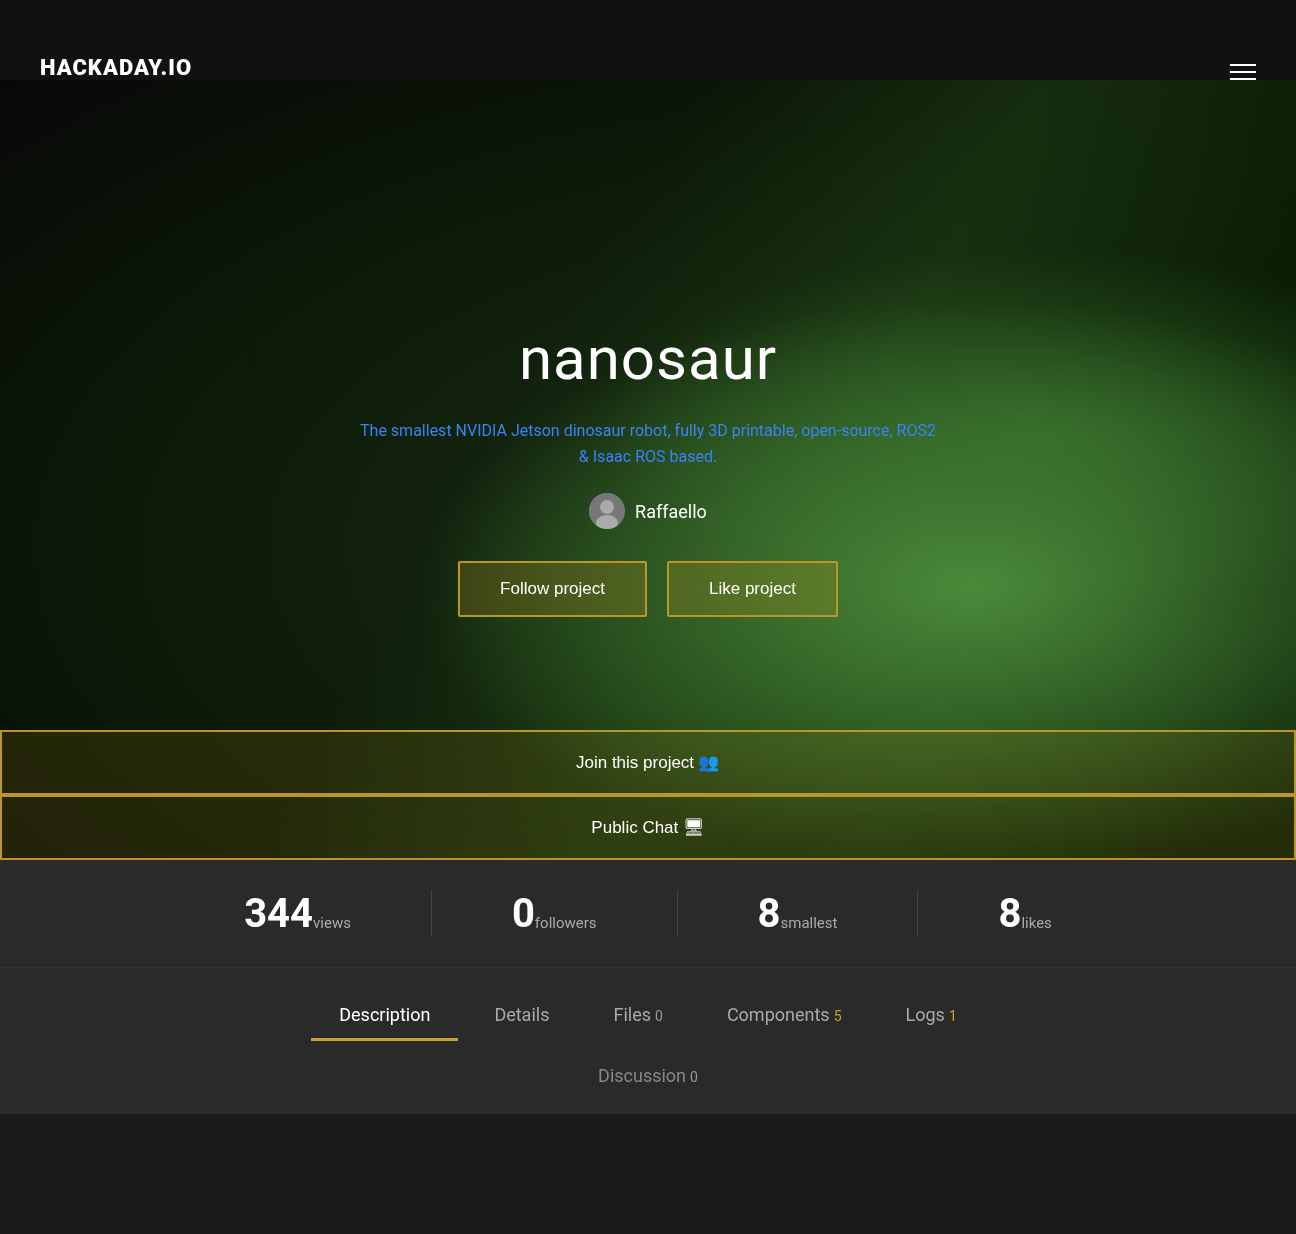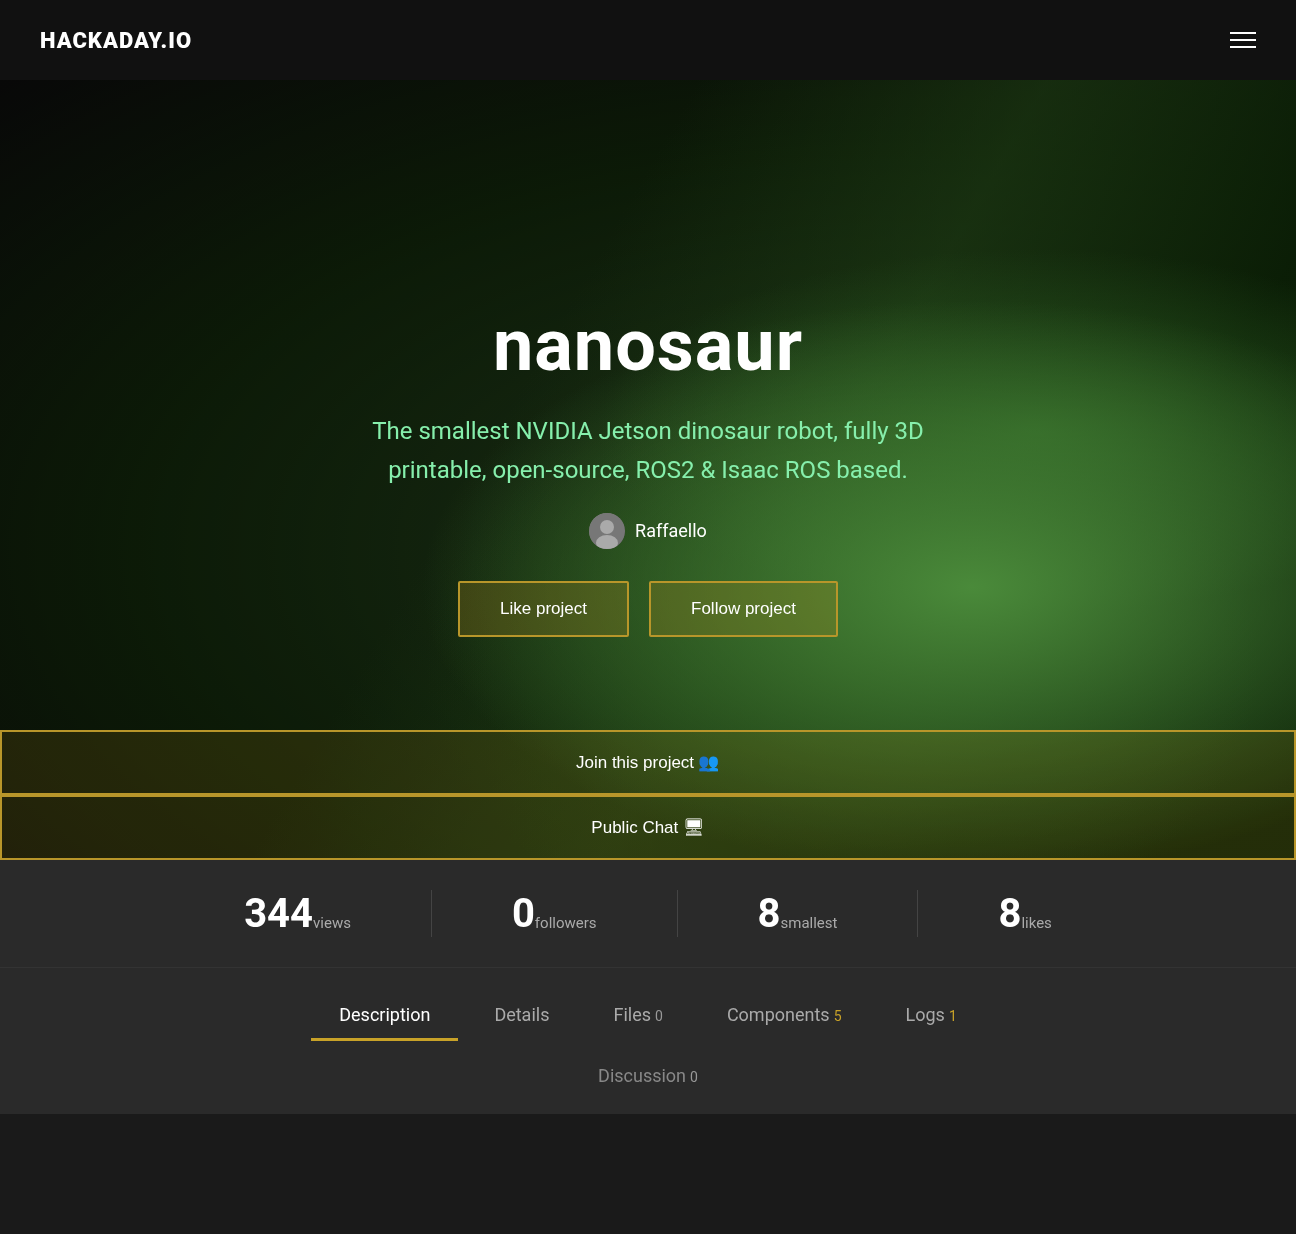--- a/index.html
+++ b/index.html
@@ -9,21 +9,21 @@
       background: #1a1a1a;
       color: #fff;
       width: 1296px;
       min-height: 1234px;
     }
 
     
     .navbar {
       background: #111;
       display: flex;
-      align-items: center;
+      align-items: flex-end;
       justify-content: space-between;
       padding: 0 40px;
       height: 80px;
       position: relative;
       z-index: 10;
     }
 
     .navbar-logo {
       color: #fff;
       font-weight: 900;
@@ -86,29 +86,29 @@
       z-index: 2;
       display: flex;
       flex-direction: column;
       align-items: center;
       text-align: center;
       gap: 24px;
       padding: 0 40px;
     }
 
     .hero-title {
-      font-size: 72px;
-      font-weight: 700;
+      font-size: 60px;
+      font-weight: 400;
       color: #fff;
       letter-spacing: 1px;
     }
 
     .hero-description {
-      font-size: 24px;
-      color: #86efac;
+      font-size: 16px;
+      color: #3b82f6;
       max-width: 580px;
       line-height: 1.6;
     }
 
     .hero-author {
       display: flex;
       align-items: center;
       gap: 10px;
       color: #fff;
       font-size: 18px;
@@ -287,22 +287,22 @@
         <svg width="36" height="36" viewBox="0 0 36 36">
           <circle cx="18" cy="18" r="18" fill="#777"></circle>
           <circle cx="18" cy="14" r="7" fill="#aaa"></circle>
           <ellipse cx="18" cy="30" rx="11" ry="8" fill="#aaa"></ellipse>
         </svg>
       </div>
       <span>Raffaello</span>
     </div>
 
     <div class="hero-buttons">
+      <button class="btn-hero">Follow project</button>
       <button class="btn-hero">Like project</button>
-      <button class="btn-hero">Follow project</button>
     </div>
   </div>
 
   <div class="hero-full-buttons">
     <button class="btn-full">
       <span>Join this project</span>
       <span> 👥</span>
     </button>
     <button class="btn-full">
       <span>Public Chat</span>

